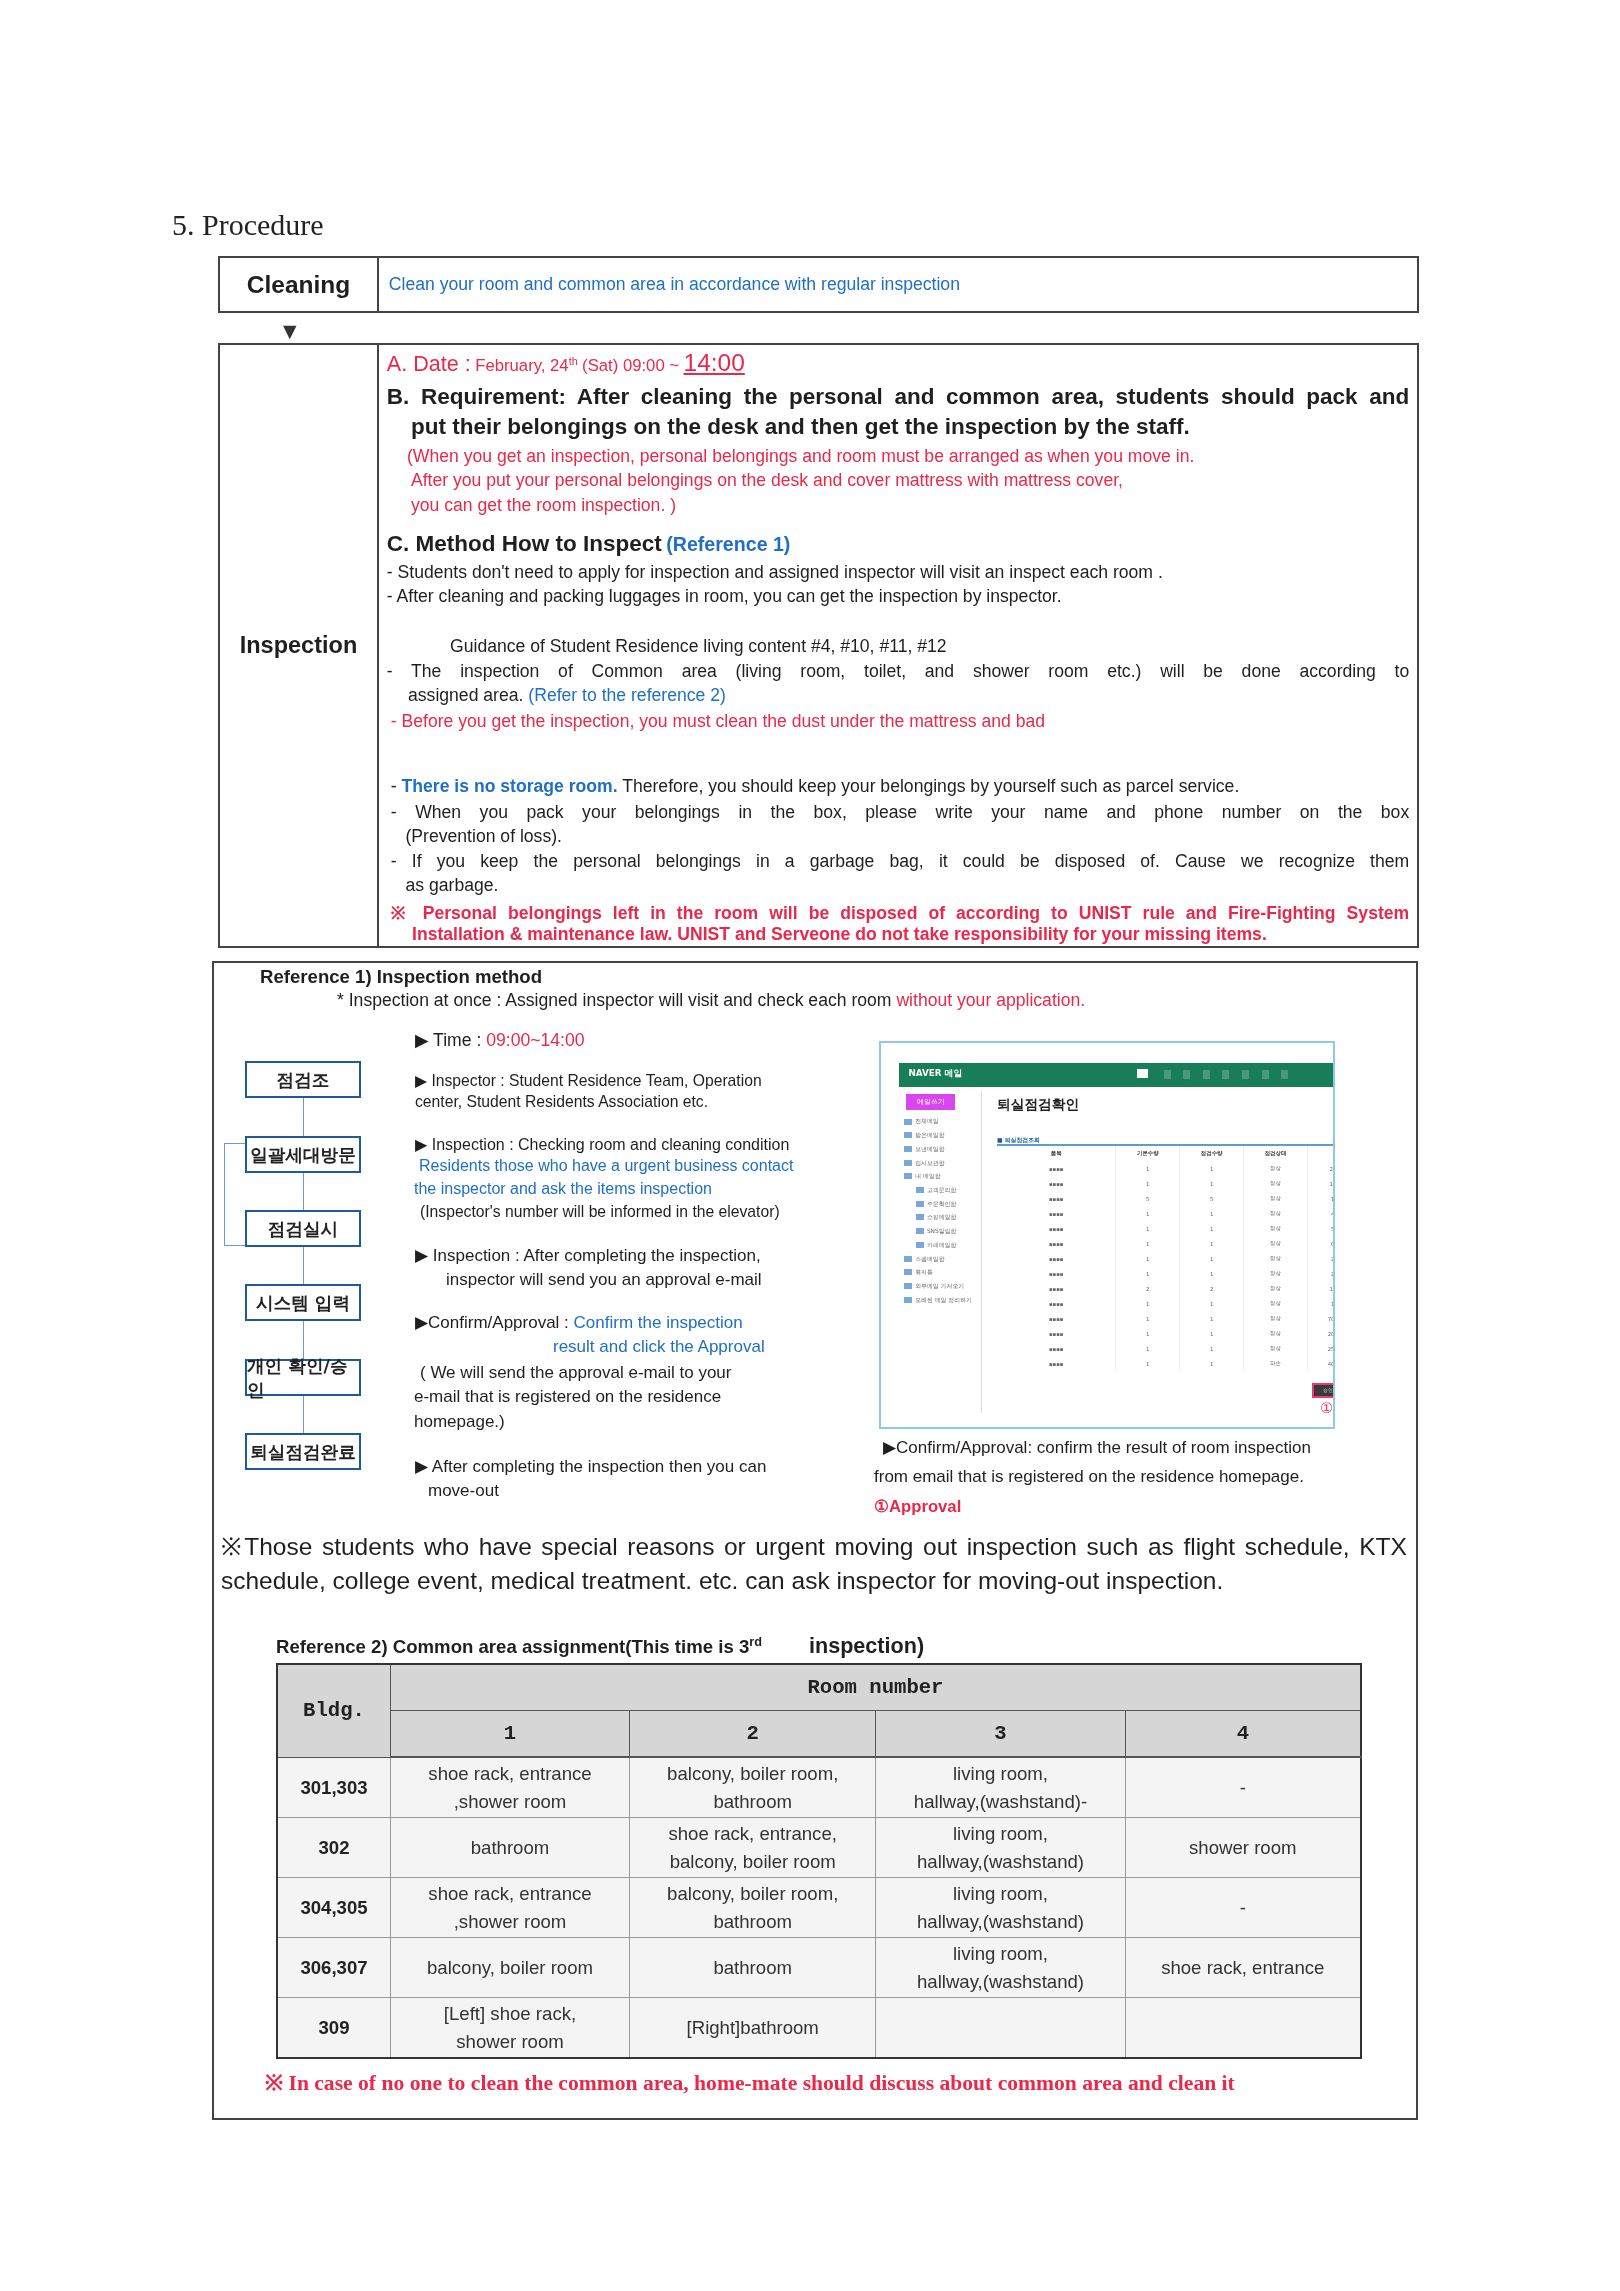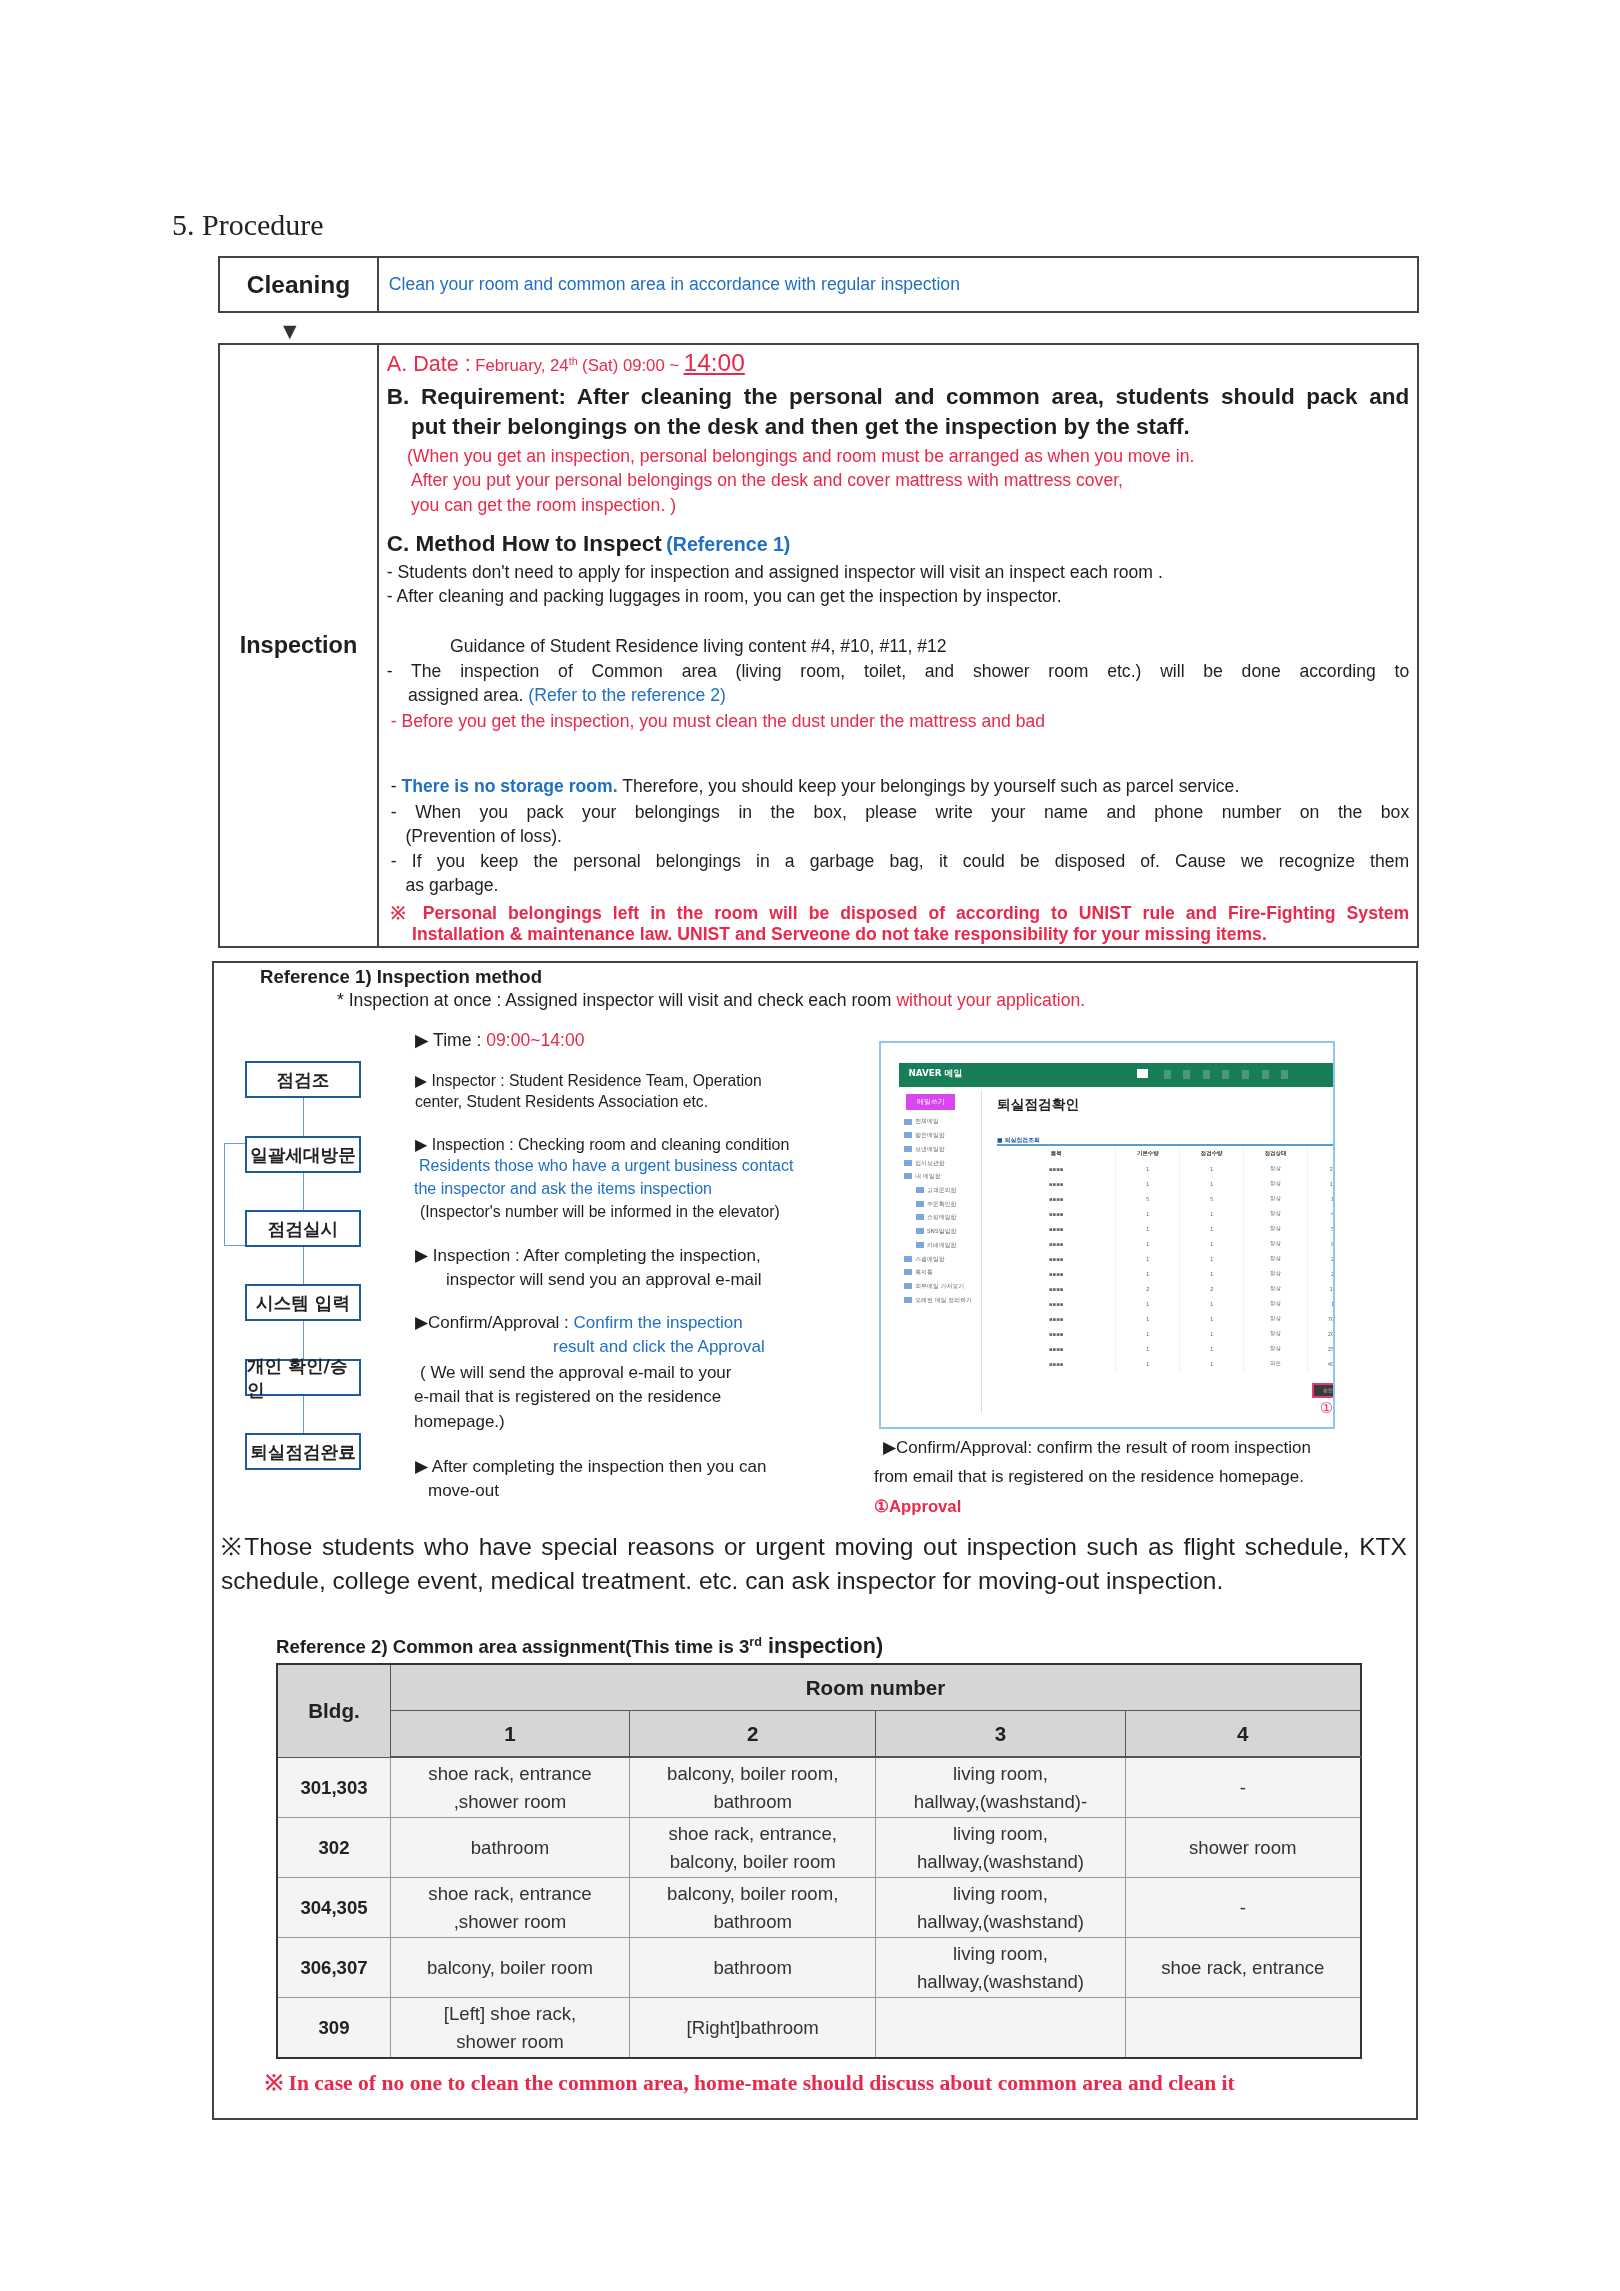--- a/index.html
+++ b/index.html
@@ -47,21 +47,21 @@
   #mail-title { position:absolute; left:116px; top:53px; font-size:13.7px; font-weight:bold; color:#222; }
   #mail-sub { position:absolute; left:116px; top:93px; font-size:5.9px; color:#1d5a9c; font-weight:bold; }
   #mail-table { position:absolute; left:116px; top:101px; width:372px; border-top:2px solid #5a9ed0; border-collapse:collapse; font-size:5.4px; color:#666; }
   #mail-table td, #mail-table th { text-align:center; height:15px; padding:0; font-weight:normal; border-right:1px solid #f0f0f0; }
   #mail-table th { font-weight:bold; color:#333; }
   .mail-btn { position:absolute; top:340px; width:32px; height:14.7px; border:2px solid #ea3a70; box-sizing:border-box; background:#3a3a3a; color:#ddd; font-size:4.9px; display:flex; align-items:center; justify-content:center; }
   .mail-num { position:absolute; top:356px; color:#ea3a70; font-size:14.7px; }
 
   
   #area-table { position:absolute; left:59px; top:655px; width:1086px; border-collapse:collapse; border:2.9px solid #333; font-family:"Liberation Sans", sans-serif; }
-  #area-table th { background:#d6d6d6; font-family:Liberation Sans, sans-serif; font-weight:bold; font-size:20.6px; color:#222; border:1px solid #555; }
+  #area-table th { background:#d6d6d6; font-family:Liberation Mono, monospace; font-weight:bold; font-size:20.6px; color:#222; border:1px solid #555; }
   #area-table td { font-size:18.6px; color:#333; text-align:center; border:1px solid #999; background:#f4f4f4; line-height:27.4px; height:57px; }
   #area-table td.bldg { font-weight:bold; color:#222; }
   #area-table tr.hdr1 th { height:43px; }
   #area-table tr.hdr2 th { height:43px; border-bottom:2.9px double #555; }
 </style>
 </head>
 <body>
 
 <div id="section-title" class="abs">5. Procedure</div>
 
@@ -309,21 +309,21 @@
     <div class="mail-num" style="left:477px;">②</div>
   </div>
 
   <div class="r" style="left:669px; top:474px; font-size:17px;">▶Confirm/Approval: confirm the result of room inspection</div>
   <div class="r" style="left:660px; top:504px; font-size:17px;">from email that is registered on the residence homepage.</div>
   <div class="r red bold" style="left:660px; top:533px; font-size:16.7px;">①Approval</div>
 
   <div class="r" style="left:6.9px; top:567px; width:1186px; white-space:normal; font-size:24.5px; line-height:34px; text-align:justify;">※Those students who have special reasons or urgent moving out inspection such as flight schedule, KTX schedule, college event, medical treatment. etc. can ask inspector for moving-out inspection.</div>
 
   <div class="r bold" style="left:62px; top:670px; font-size:18.6px;">
-    <span>Reference 2) Common area assignment(This time is 3</span><sup style="font-size:12.7px;">rd</sup><span style="font-size:21.6px;"> inspection)</span>
+    <span>Reference 2) Common area assignment(This time is 3</span><sup style="font-size:12.7px;">rd</sup><span style="font-size:21.6px;margin-left:41px;"> inspection)</span>
   </div>
 
   <table id="area-table" style="top:700px; left:62px; width:1086px;">
     <thead>
       <tr class="hdr1">
         <th rowspan="2" style="width:110px;">Bldg.</th>
         <th colspan="4">Room number</th>
       </tr>
       <tr class="hdr2" id="room-cols">
           <th>1</th>

